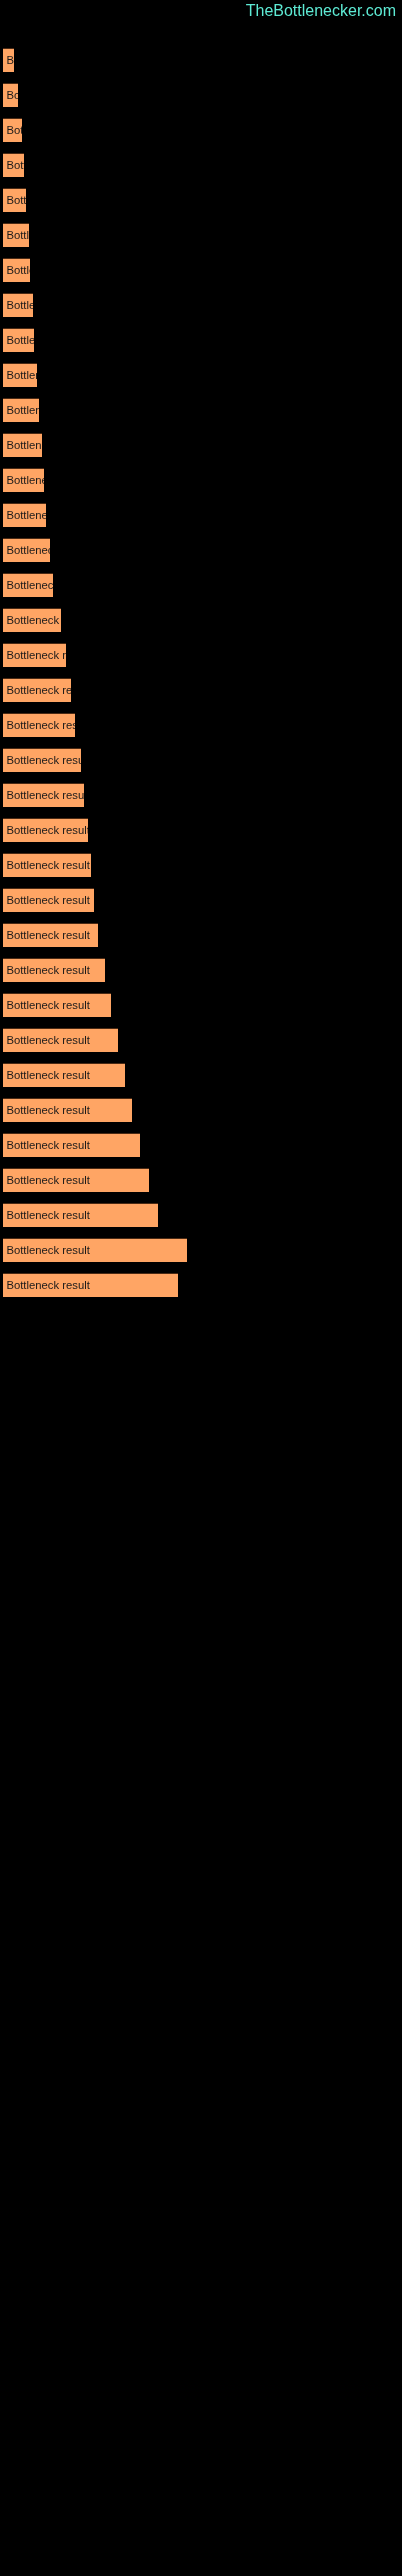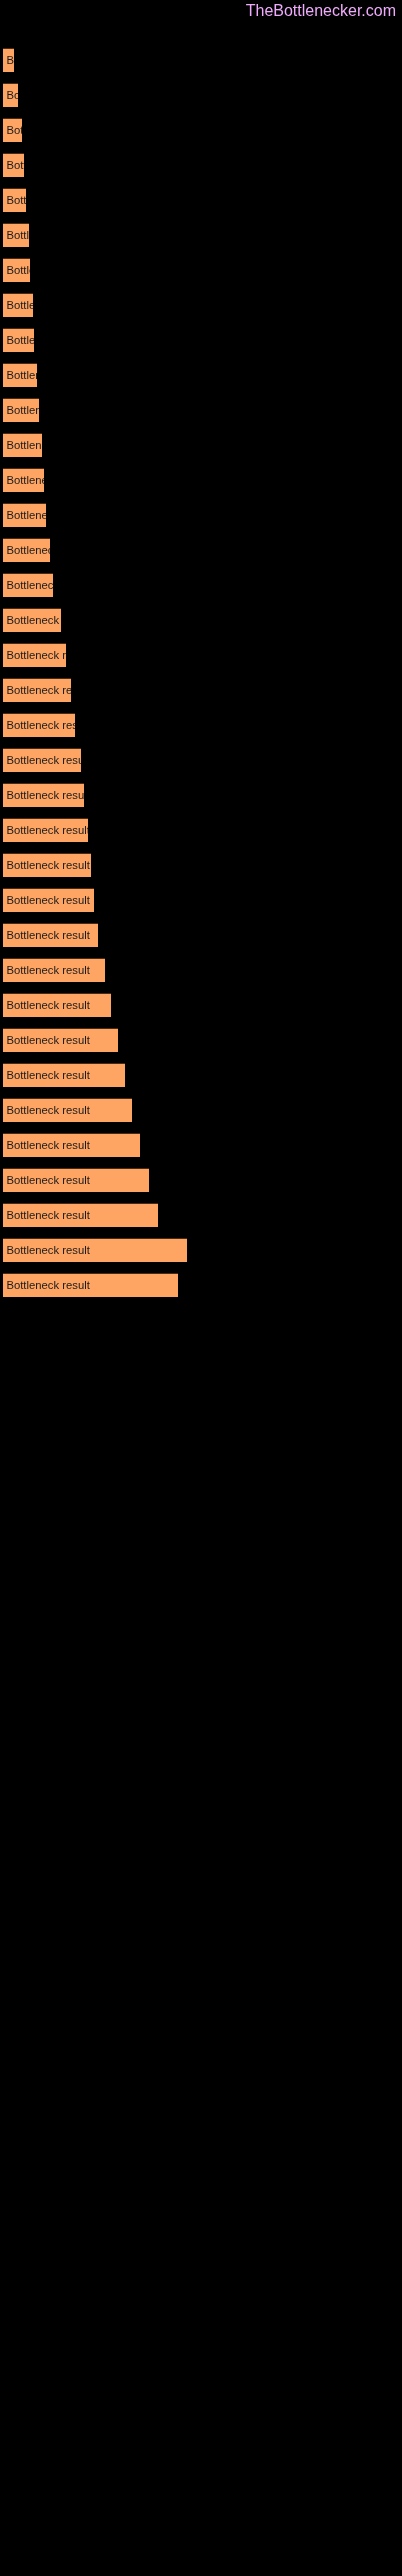--- a/index.html
+++ b/index.html
@@ -25,21 +25,21 @@
 
   #watermark {
     position: absolute;
     top: 0px;
     left: 0px;
     width: 396px;
     text-align: right;
     font-family: "Liberation Sans", sans-serif;
     font-size: 16px;
     line-height: 21px;
-    color: #f0abfc;
+    color: #5eead4;
     letter-spacing: 0px;
     white-space: nowrap;
     user-select: none;
   }
 
   #bars {
     position: absolute;
     top: 48px;
     left: 0px;
     width: 403px;

